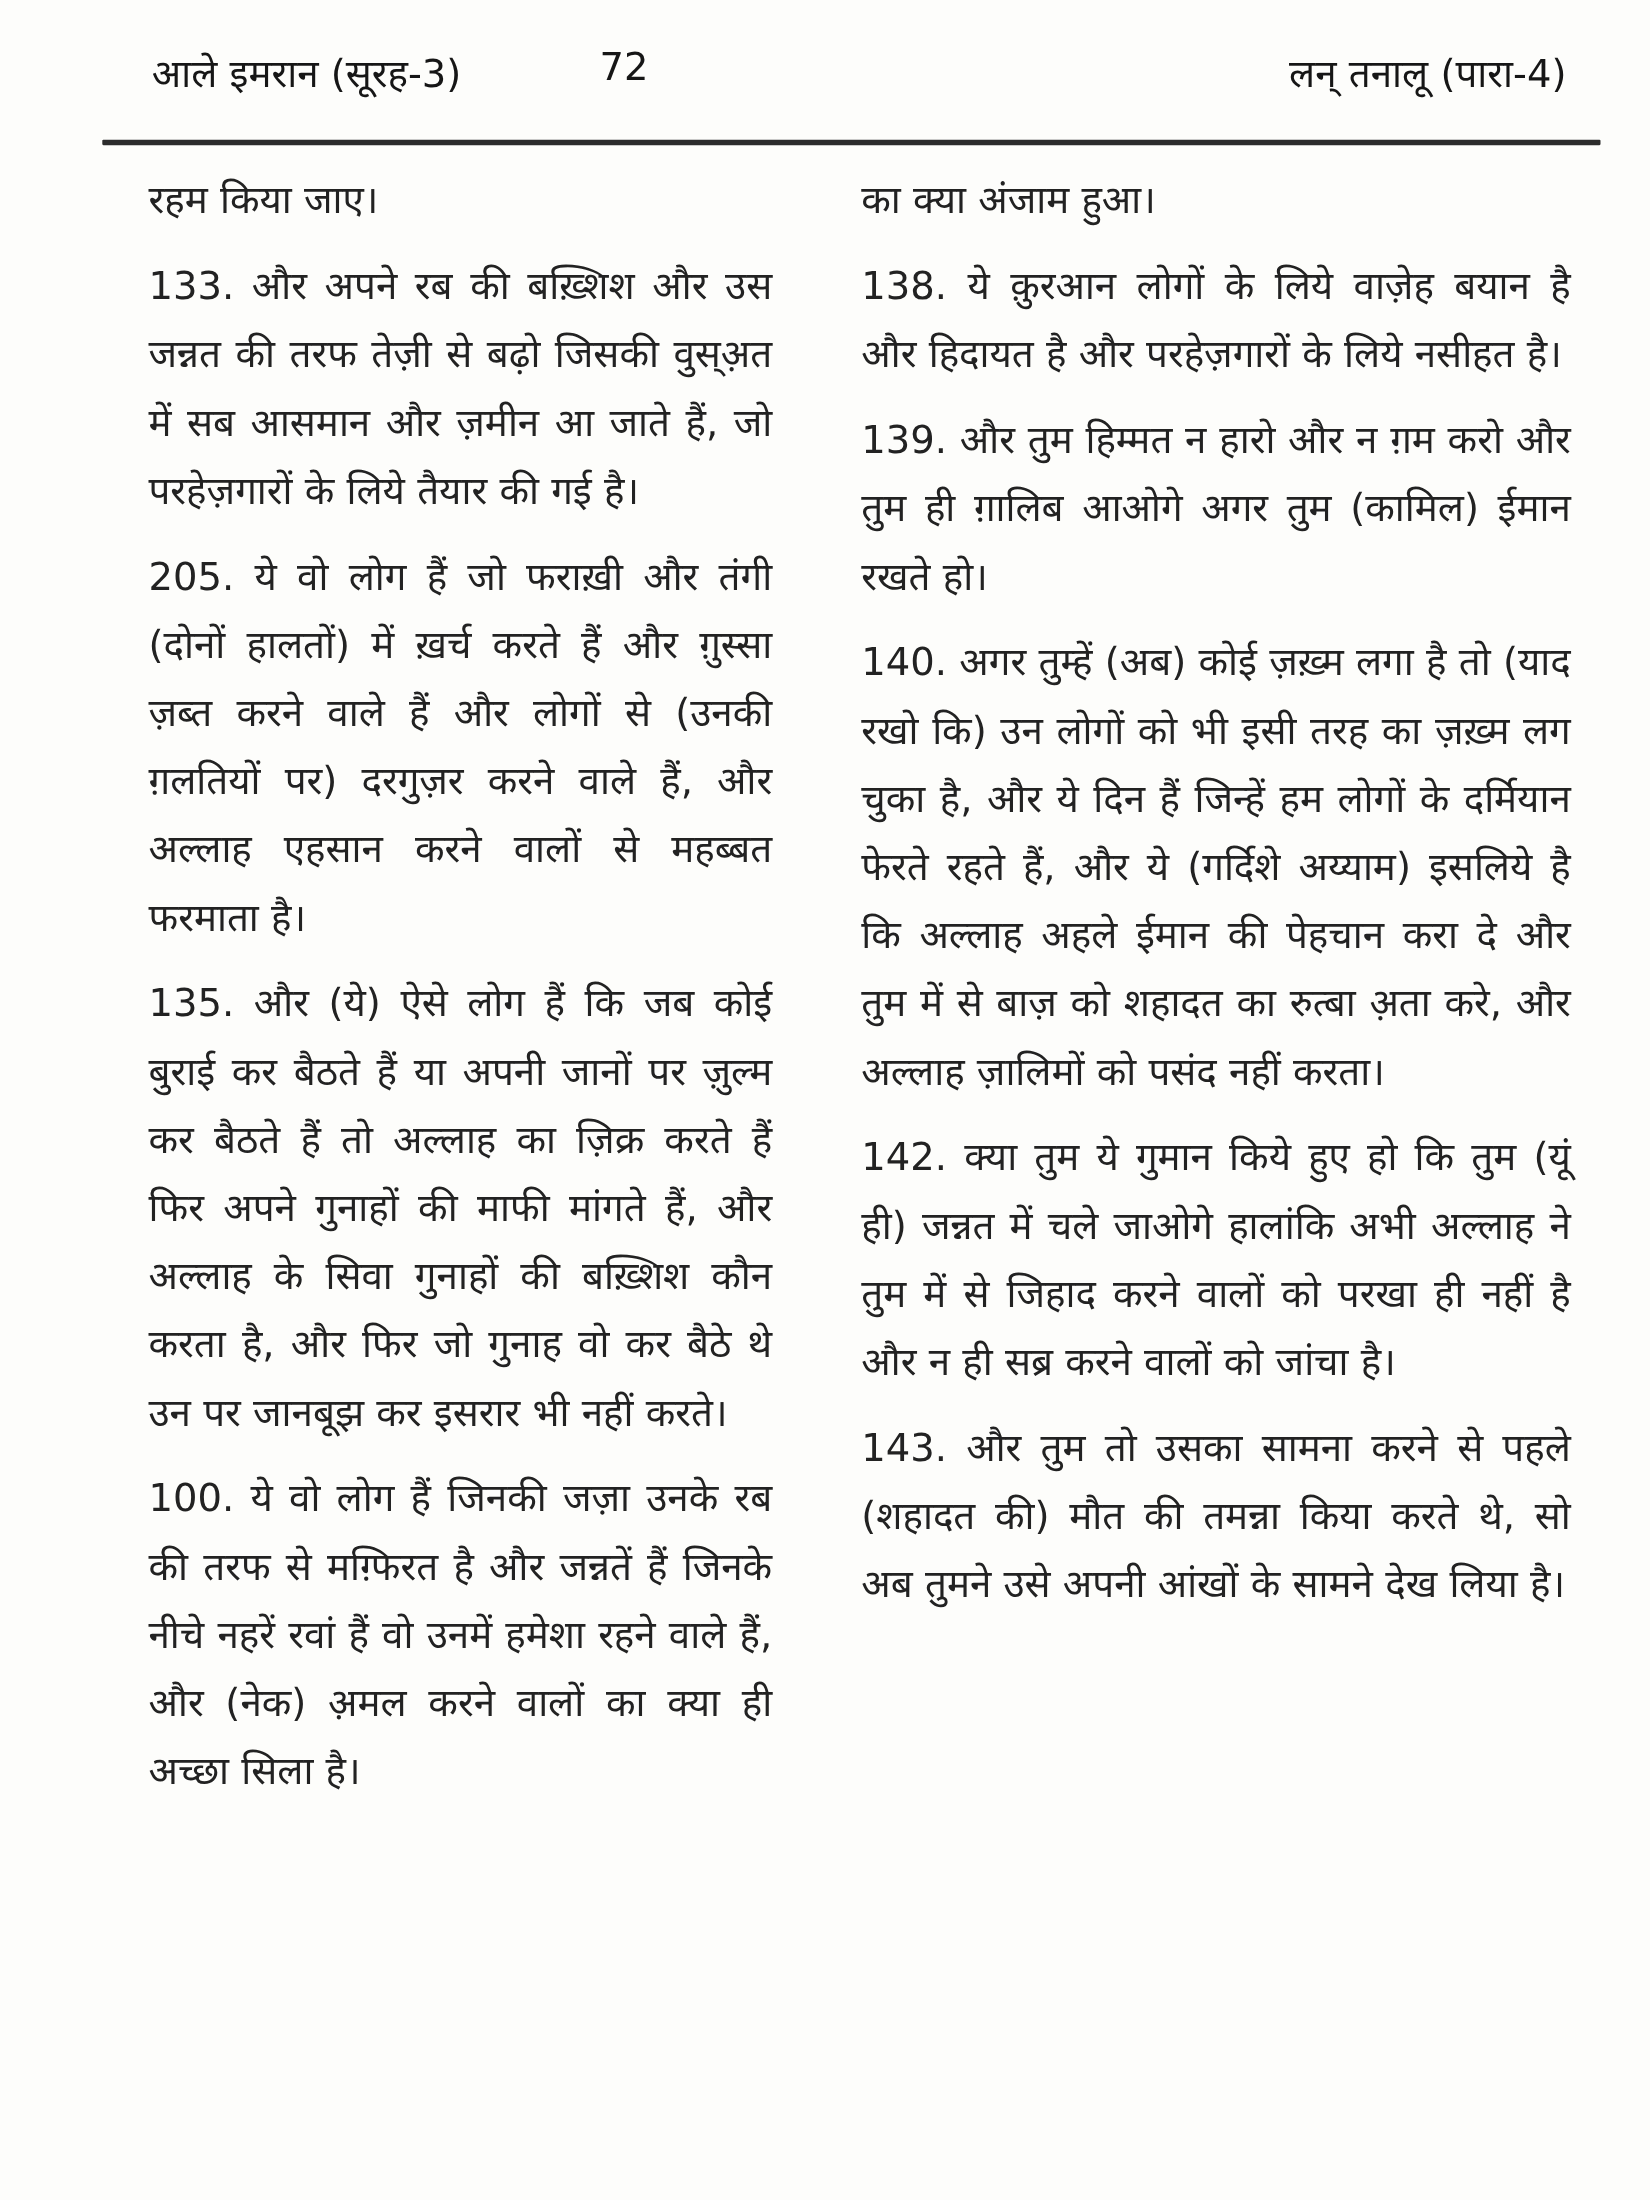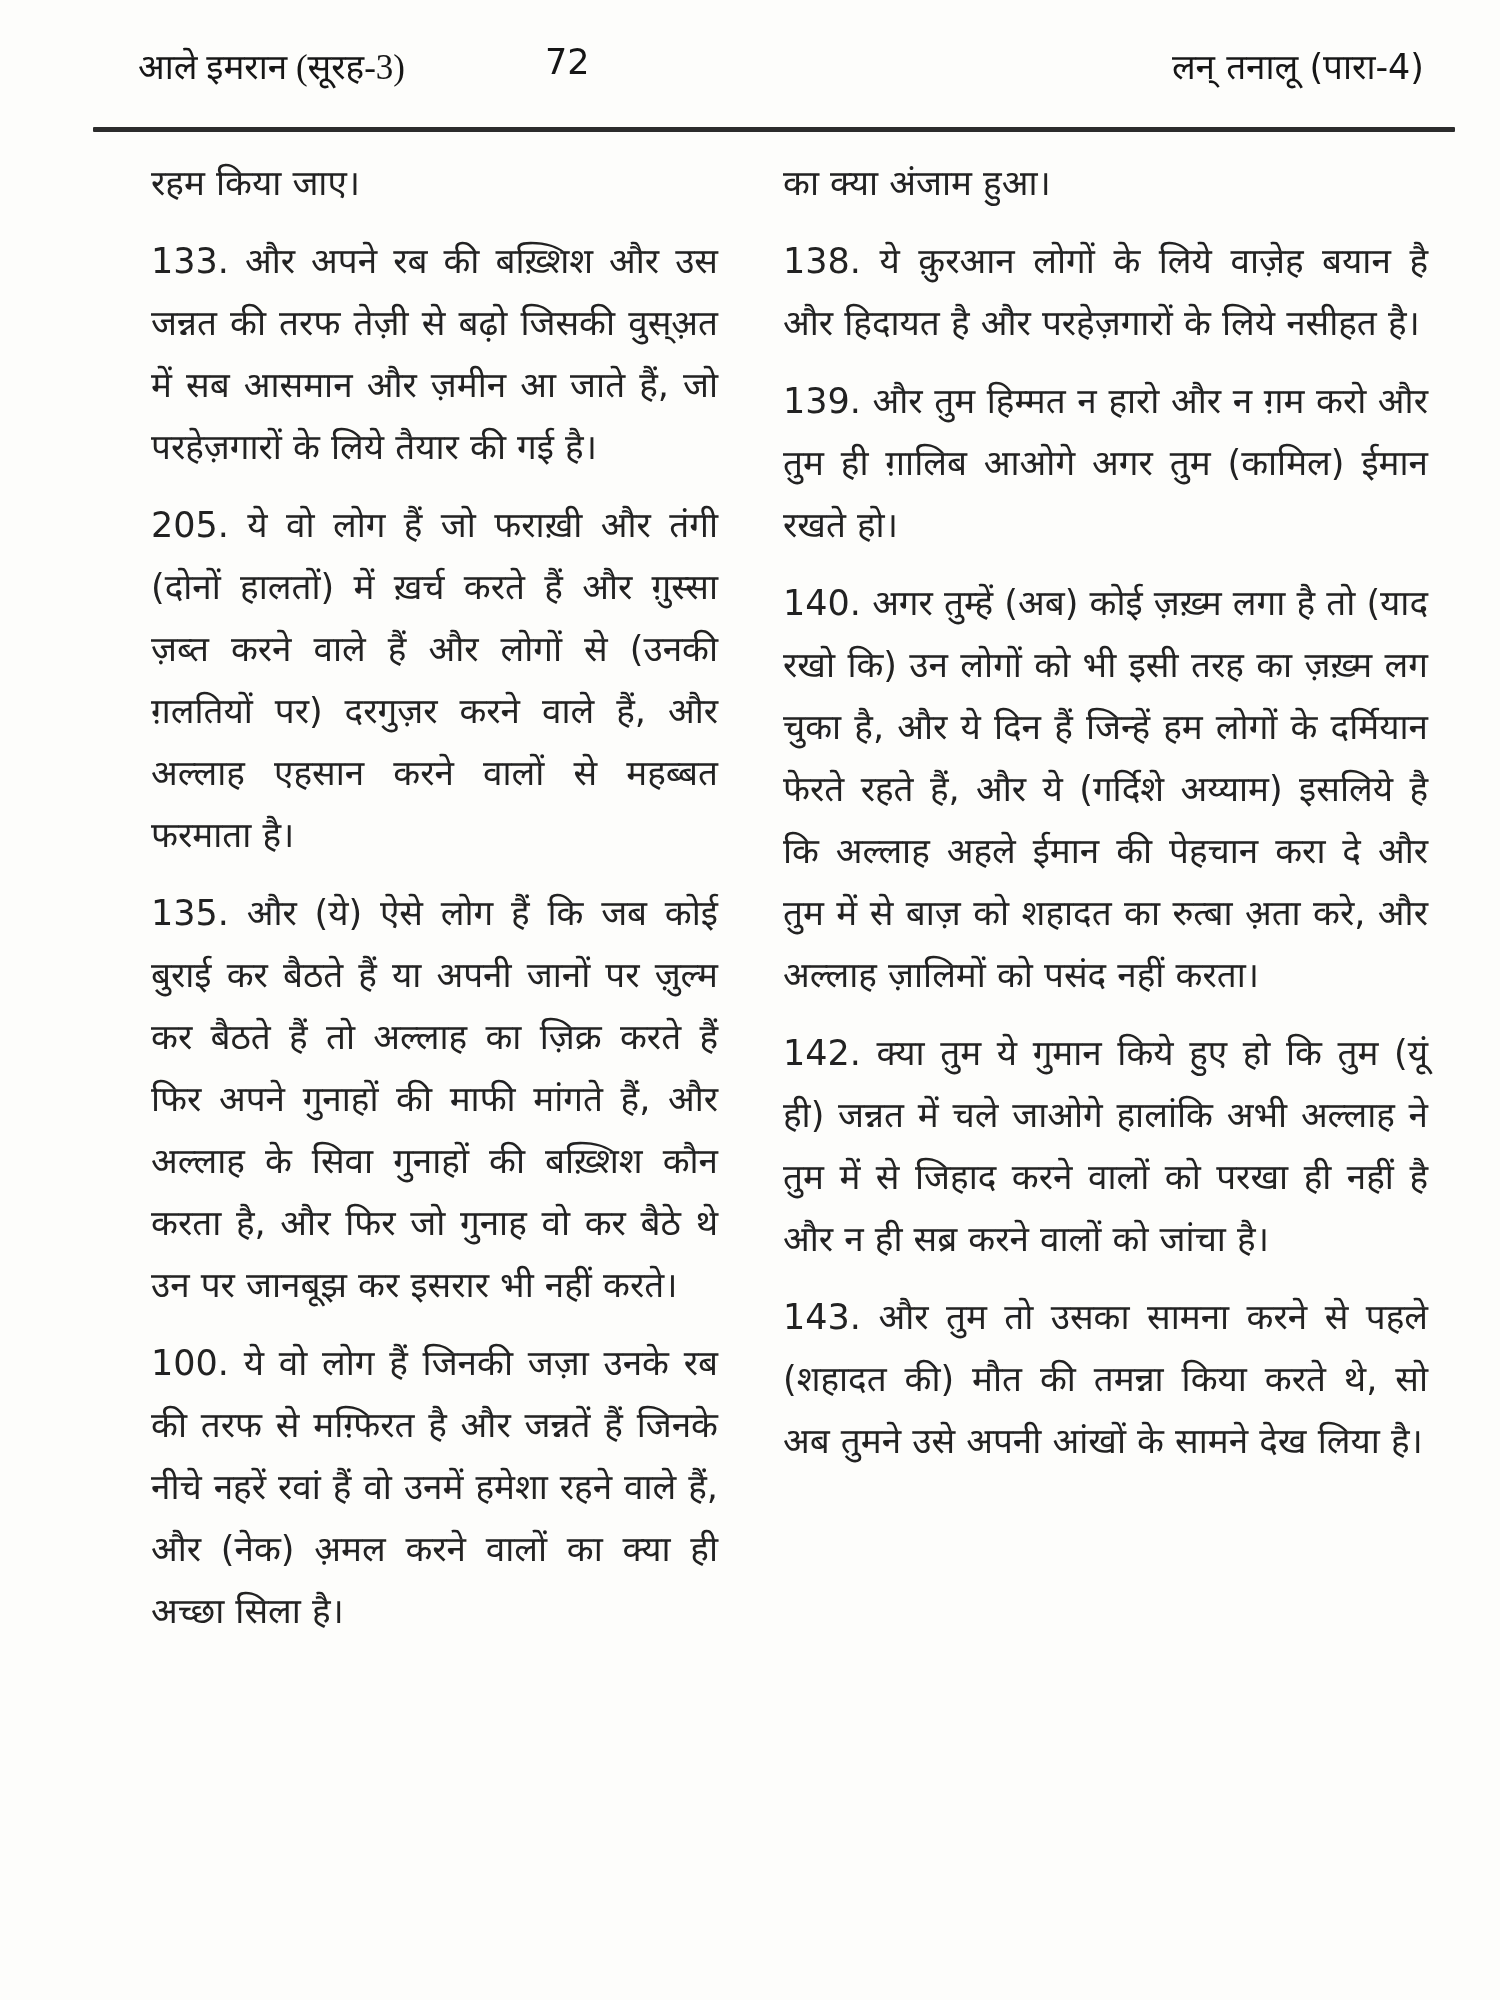--- a/index.html
+++ b/index.html
@@ -27,21 +27,20 @@
     width: 100%;
     height: 60px;
     font-size: 35px;
     color: #161616;
   }
   .header .h-left {
     position: absolute;
     left: 138px;
     top: 0;
     white-space: nowrap;
-    font-family: Liberation Serif, serif;
   }
   .header .h-num {
     position: absolute;
     left: 545px;
     top: 0;
     width: 120px;
     text-align: left;
   }
   .header .h-right {
     position: absolute;
@@ -60,21 +59,21 @@
   }
   
   .col {
     position: absolute;
     top: 152px;
     font-size: 35px;
     line-height: 62px;
     text-align: justify;
     color: #222;
   }
-  .col-left  { left: 135px; width: 567px; margin-left: 16px; }
+  .col-left  { left: 135px; width: 567px; }
   .col-right { left: 783px; width: 645px; }
   .para {
     margin: 0 0 16px 0;
     padding: 0;
   }
   .para:last-child { margin-bottom: 0; }
   .vnum { white-space: nowrap; }
 </style>
 </head>
 <body>

